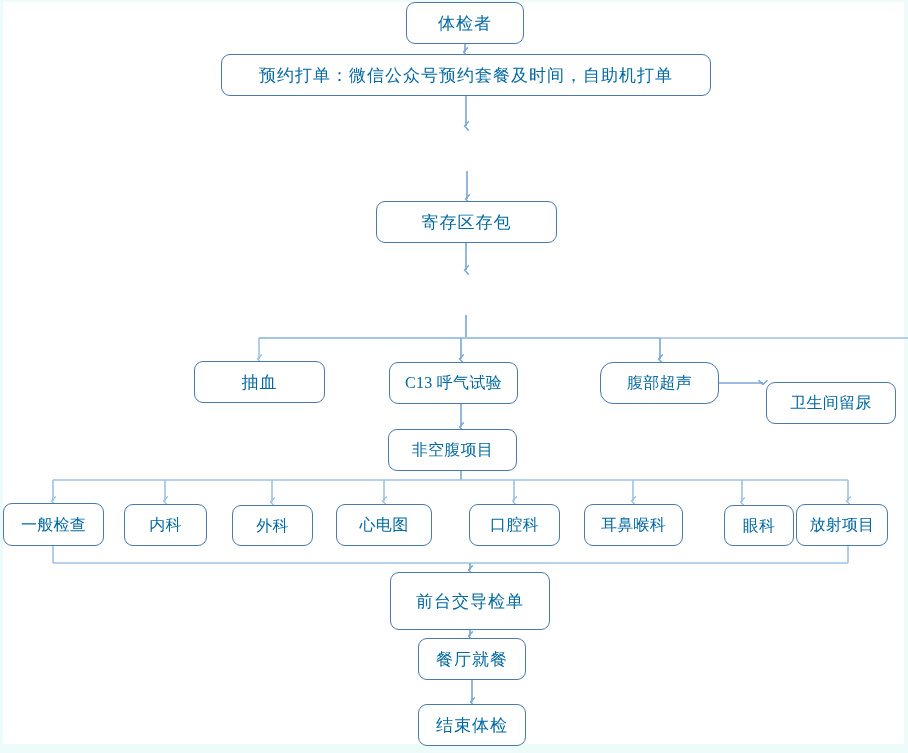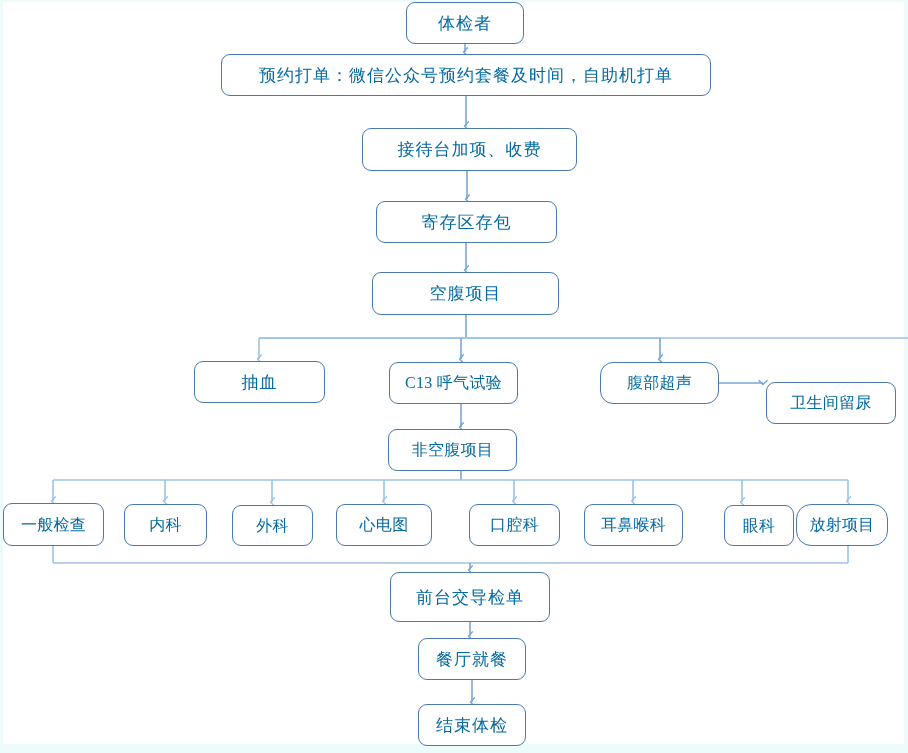--- a/index.html
+++ b/index.html
@@ -97,37 +97,35 @@
       <path d="M470,563 L470,570" marker-end="url(#ah)"></path>
 
       <path d="M470,614 L470,636" marker-end="url(#ah)"></path>
 
       <path d="M472,680 L472,702" marker-end="url(#ah)"></path>
     </g>
   </svg>
 
   <div class="node wide" style="left:406px;top:2px;width:118px;height:42px;">体检者</div>
   <div class="node wide" style="left:221px;top:54px;width:490px;height:42px;">预约打单：微信公众号预约套餐及时间，自助机打单</div>
-  <div class="node wide" style="left:362px;top:128px;width:215px;height:43px;">接待台加项、收费</div>
   <div class="node wide" style="left:376px;top:201px;width:181px;height:42px;">寄存区存包</div>
-  <div class="node wide" style="left:372px;top:272px;width:187px;height:43px;">空腹项目</div>
 
   <div class="node wide" style="left:194px;top:361px;width:131px;height:42px;">抽血</div>
   <div class="node small" style="left:389px;top:362px;width:129px;height:42px;">C13 呼气试验</div>
   <div class="node small" style="left:600px;top:362px;width:119px;height:42px;border-radius:13px;">腹部超声</div>
   <div class="node small" style="left:766px;top:382px;width:130px;height:42px;">卫生间留尿</div>
 
   <div class="node small" style="left:388px;top:429px;width:129px;height:42px;">非空腹项目</div>
 
   <div class="node small" style="left:3px;top:503px;width:101px;height:43px;">一般检查</div>
   <div class="node small" style="left:124px;top:504px;width:83px;height:42px;">内科</div>
   <div class="node small" style="left:232px;top:505px;width:81px;height:41px;">外科</div>
   <div class="node small" style="left:336px;top:504px;width:96px;height:42px;">心电图</div>
   <div class="node small" style="left:469px;top:504px;width:91px;height:42px;">口腔科</div>
   <div class="node small" style="left:584px;top:504px;width:99px;height:42px;">耳鼻喉科</div>
   <div class="node small" style="left:724px;top:505px;width:70px;height:41px;">眼科</div>
-  <div class="node small" style="left:796px;top:504px;width:92px;height:42px;border-radius:15px;">放射项目</div>
+  <div class="node small" style="left:796px;top:504px;width:92px;height:42px;">放射项目</div>
 
-  <div class="node wide" style="left:390px;top:572px;width:160px;height:50px;">前台交导检单</div>
+  <div class="node wide" style="left:390px;top:572px;width:160px;height:58px;">前台交导检单</div>
   <div class="node wide" style="left:418px;top:638px;width:108px;height:42px;">餐厅就餐</div>
   <div class="node wide" style="left:418px;top:704px;width:108px;height:42px;">结束体检</div>
 
 </div>
 
 </body></html>

